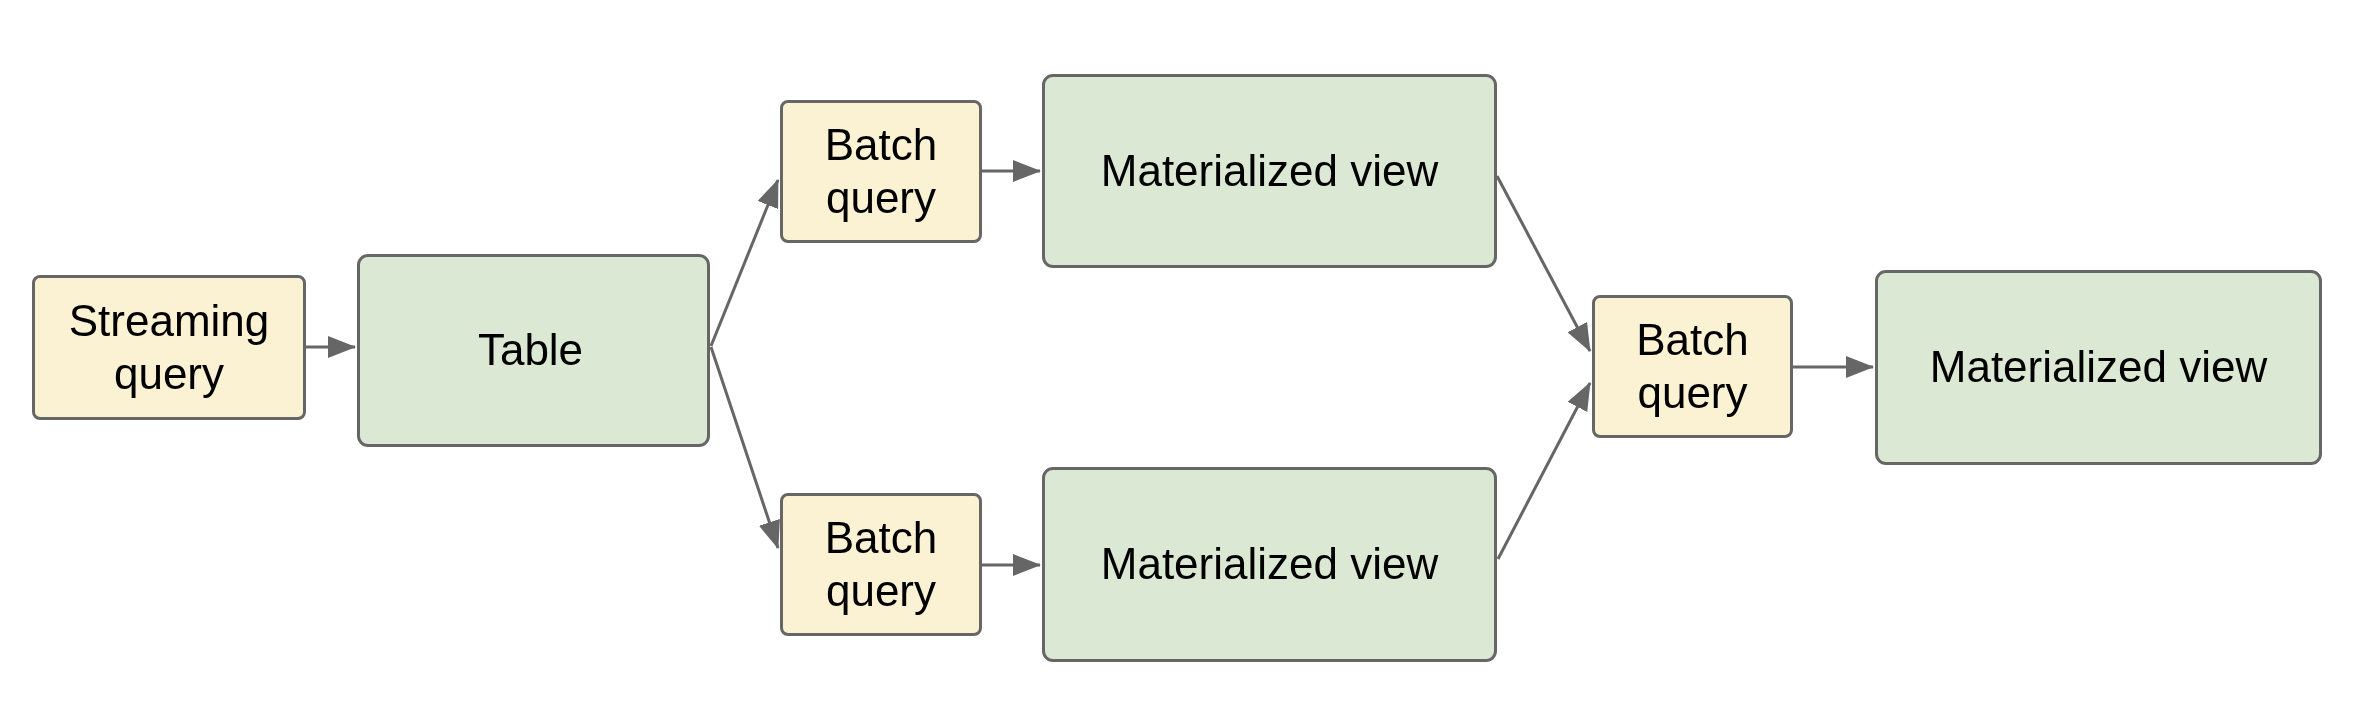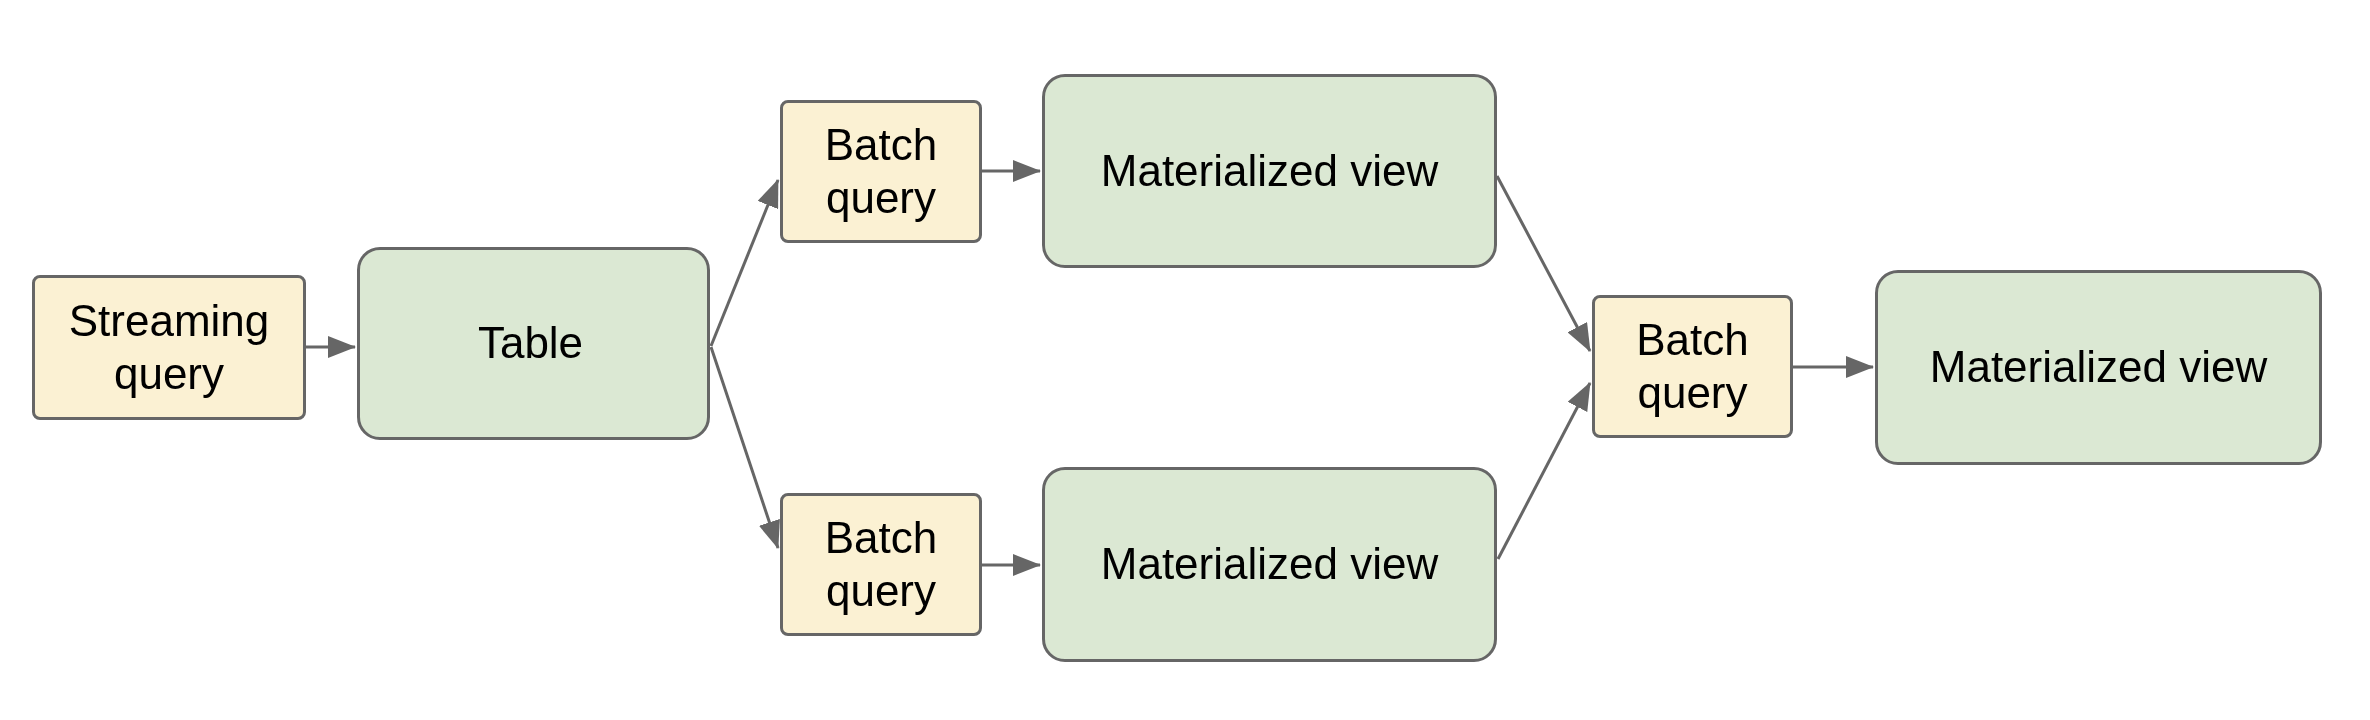--- a/index.html
+++ b/index.html
@@ -43,21 +43,21 @@
     font-size: 44px;
     line-height: 1.2;
     padding: 0 18px;
   }
   .node.query {
     background: var(--query-fill);
     border-radius: 8px;
   }
   .node.data {
     background: var(--data-fill);
-    border-radius: 23px;
+    border-radius: 11px;
   }
 </style>
 </head>
 <body>
 
 <div class="canvas">
 
   <svg class="edges" viewBox="0 0 2370 720" xmlns="http://www.w3.org/2000/svg">
     <defs>
       <marker id="arrowhead" markerUnits="userSpaceOnUse" markerWidth="28" markerHeight="22" refX="27" refY="11" orient="auto">
@@ -73,21 +73,21 @@
         <line x1="1497" y1="176" x2="1590" y2="351" marker-end="url(#arrowhead)"></line>
         <line x1="1498" y1="559" x2="1590" y2="383" marker-end="url(#arrowhead)"></line>
         <line x1="1793" y1="367" x2="1873" y2="367" marker-end="url(#arrowhead)"></line>
       </g>
   </svg>
 
   <div class="node query" style="left:32px; top:275px; width:274px; height:145px;">
     <span>Streaming query</span>
   </div>
 
-  <div class="node data" style="left:357px; top:247px; width:353px; height:193px;padding-left:12px;">
+  <div class="node data" style="left:357px; top:254px; width:353px; height:193px;padding-left:12px;">
     <span>Table</span>
   </div>
 
   <div class="node query" style="left:780px; top:100px; width:202px; height:143px;">
     <span>Batch query</span>
   </div>
 
   <div class="node data" style="left:1042px; top:74px; width:455px; height:194px;">
     <span>Materialized view</span>
   </div>

